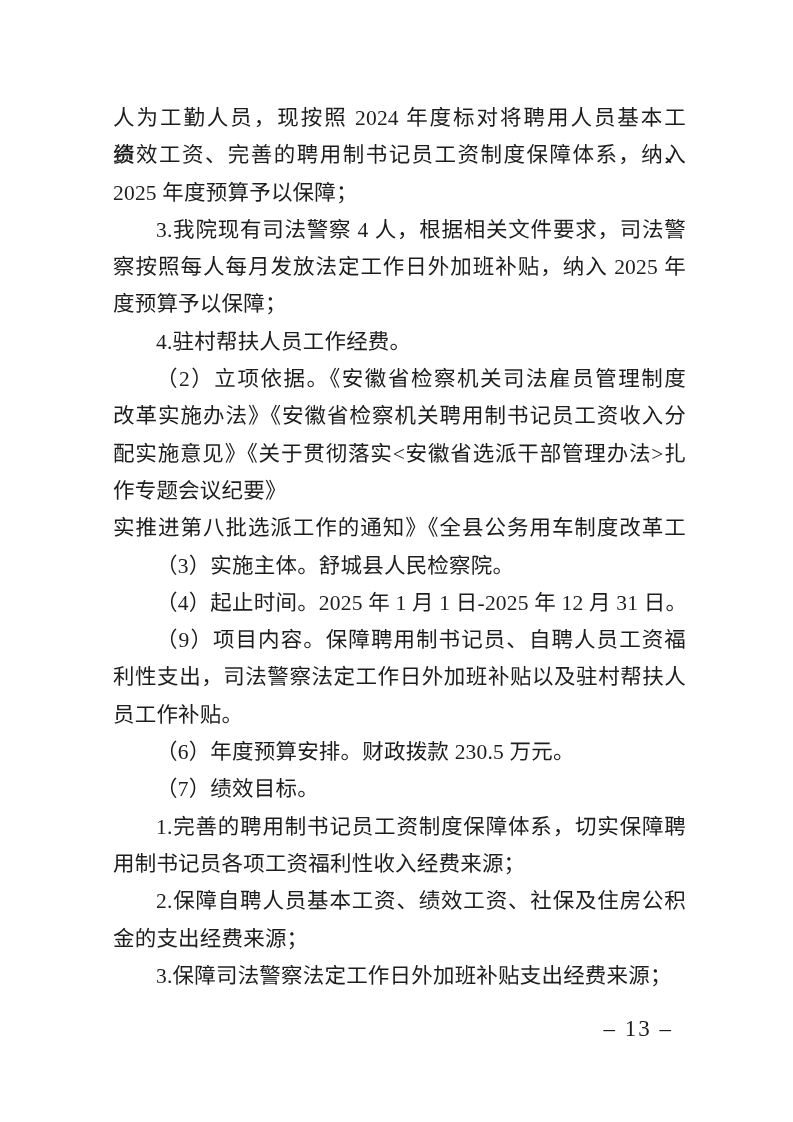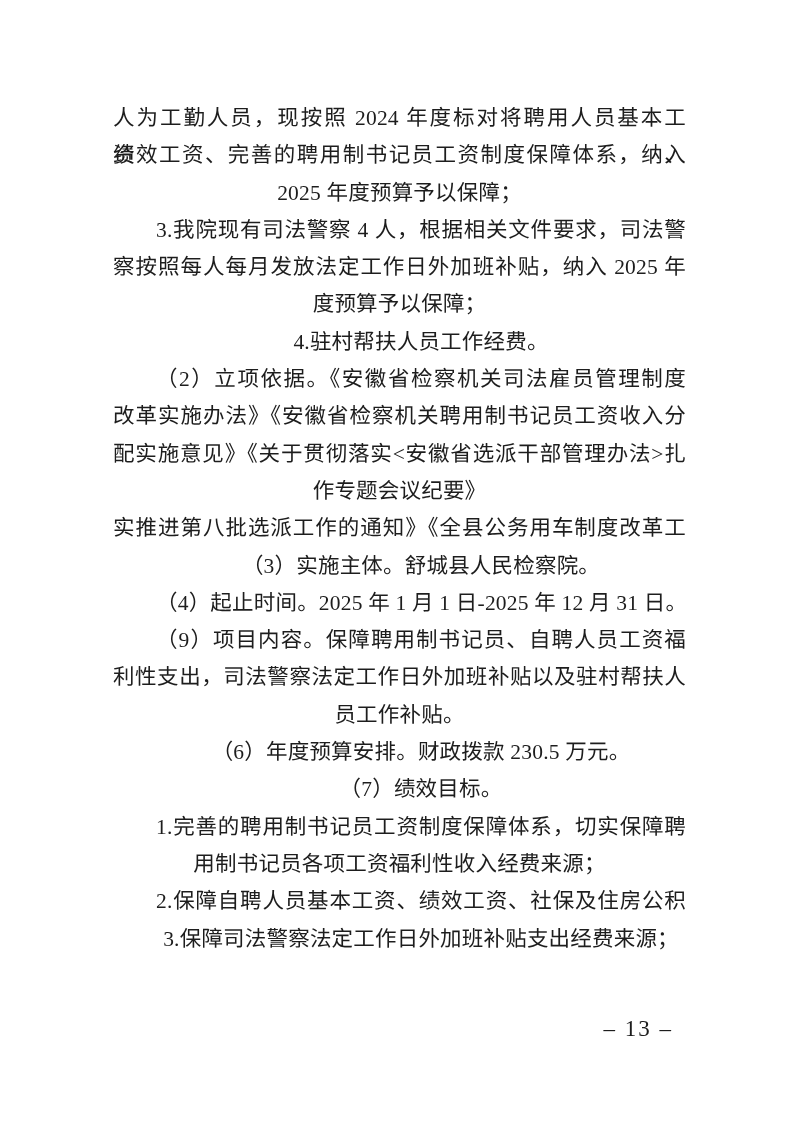--- a/index.html
+++ b/index.html
@@ -19,21 +19,21 @@
     position: absolute;
     left: 113px; top: 100px;
     width: 573px;
   }
   .line {
     font-size: 21.5px;
     height: 37.3px;
     line-height: 37.3px;
     letter-spacing: 0.2px;
     white-space: nowrap;
-    text-align: center;
+    text-align: left;
   }
   
   .line.fill {
     white-space: normal;
     text-align: justify;
     text-align-last: justify;
     text-justify: inter-character;
   }
   .line.indent { text-indent: 43px; }
   .page-number {
@@ -86,19 +86,20 @@
       </div>
       <div>
         <div class="line indent">（7）绩效目标。</div>
       </div>
       <div>
         <div class="line fill indent">1.完善的聘用制书记员工资制度保障体系，切实保障聘</div>
         <div class="line">用制书记员各项工资福利性收入经费来源；</div>
       </div>
       <div>
         <div class="line fill indent">2.保障自聘人员基本工资、绩效工资、社保及住房公积</div>
+        <div class="line">金的支出经费来源；</div>
       </div>
       <div>
         <div class="line indent">3.保障司法警察法定工作日外加班补贴支出经费来源；</div>
       </div>
     </div>
   <div class="page-number">– 13 –</div>
 </div>
 
 </body></html>

